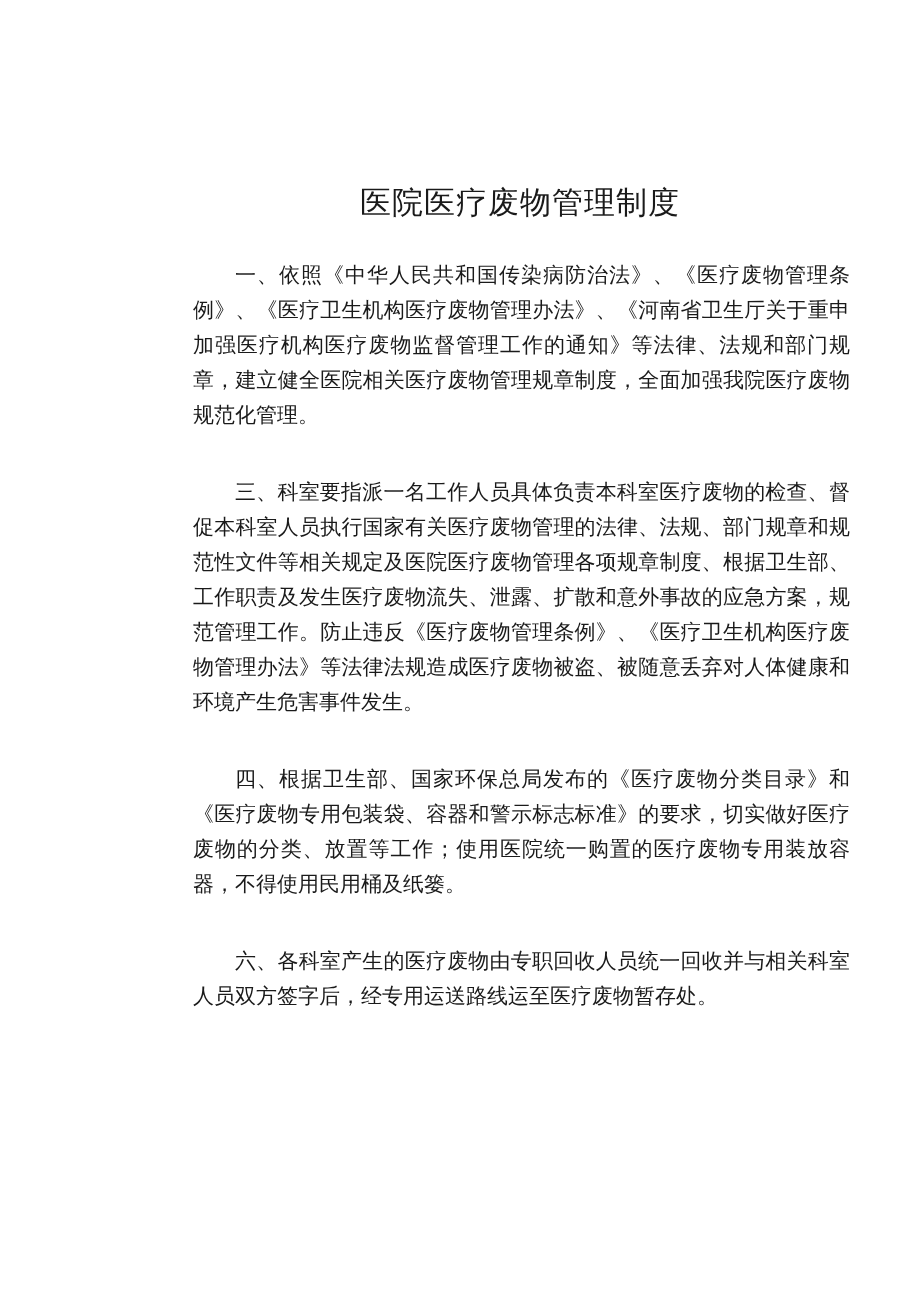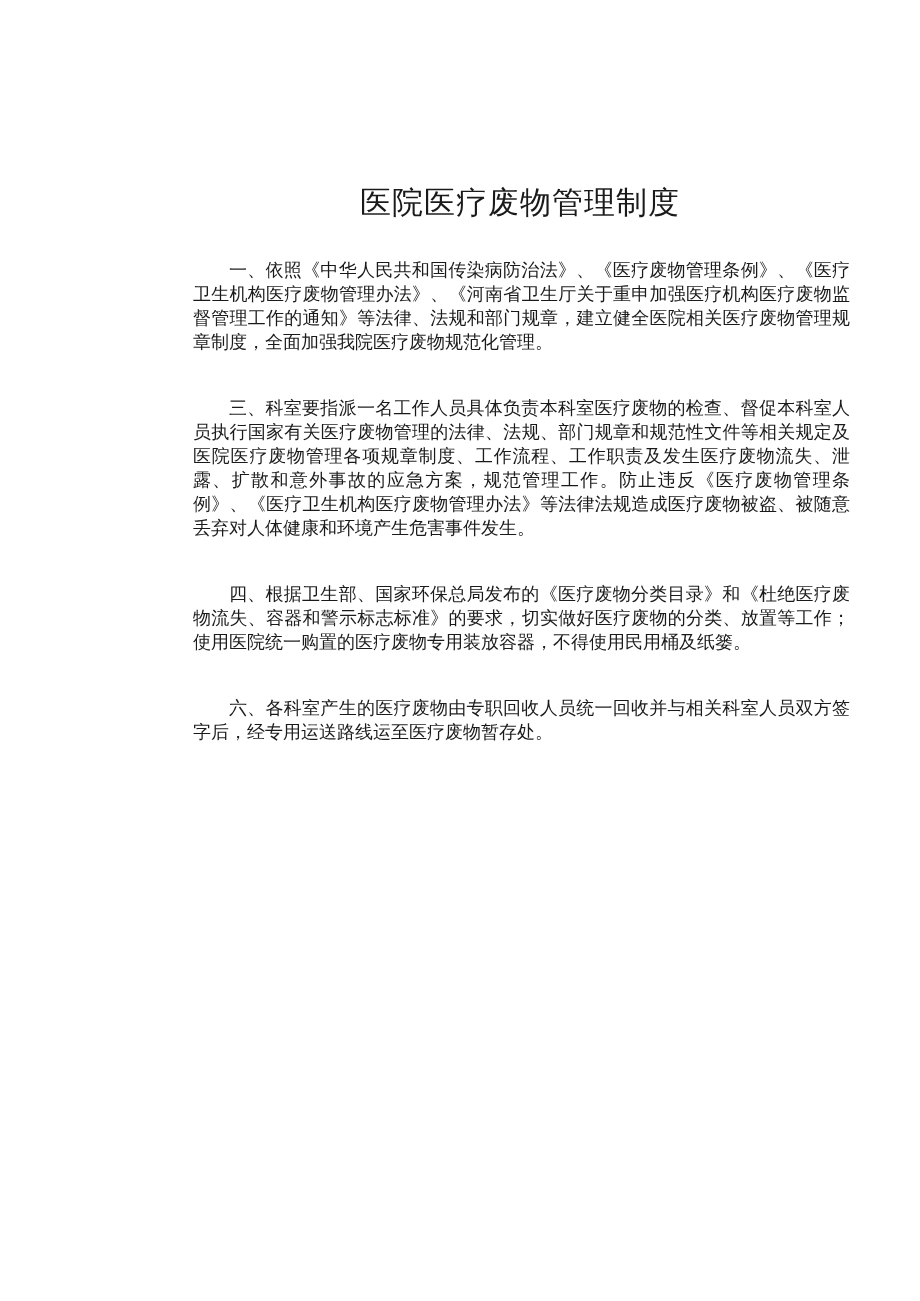--- a/index.html
+++ b/index.html
@@ -31,33 +31,33 @@
     letter-spacing: 1px;
     white-space: nowrap;
   }
   .doc-body {
     position: absolute;
     top: 156px;
     left: 91px;
     width: 741px;
   }
   .doc-body p {
-    font-size: 18px;
-    line-height: 24px;
+    font-size: 21px;
+    line-height: 35px;
     text-align: justify;
     text-justify: inter-ideograph;
     text-indent: 2em;
     word-break: break-all;
   }
 </style>
 </head>
 <body>
 
 <div class="page">
   <h1 class="doc-title">医院医疗废物管理制度</h1>
 
   <div class="doc-body">
     <p>一、依照《中华人民共和国传染病防治法》、《医疗废物管理条例》、《医疗卫生机构医疗废物管理办法》、《河南省卫生厅关于重申加强医疗机构医疗废物监督管理工作的通知》等法律、法规和部门规章，建立健全医院相关医疗废物管理规章制度，全面加强我院医疗废物规范化管理。</p>
-    <p>三、科室要指派一名工作人员具体负责本科室医疗废物的检查、督促本科室人员执行国家有关医疗废物管理的法律、法规、部门规章和规范性文件等相关规定及医院医疗废物管理各项规章制度、工作流程、工作职责及发生医疗废物流失、泄露、扩散和意外事故的应急方案，规范管理工作。防止违反《医疗废物管理条例》、《医疗卫生机构医疗废物管理办法》等法律法规造成医疗废物被盗、被随意丢弃对人体健康和环境产生危害事件发生。</p>
-    <p>四、根据卫生部、国家环保总局发布的《医疗废物分类目录》和《杜绝医疗废物流失、容器和警示标志标准》的要求，切实做好医疗废物的分类、放置等工作；使用医院统一购置的医疗废物专用装放容器，不得使用民用桶及纸篓。</p>
+    <p>三、科室要指派一名工作人员具体负责本科室医疗废物的检查、督促本科室人员执行国家有关医疗废物管理的法律、法规、部门规章和规范性文件等相关规定及医院医疗废物管理各项规章制度、根据卫生部、工作职责及发生医疗废物流失、泄露、扩散和意外事故的应急方案，规范管理工作。防止违反《医疗废物管理条例》、《医疗卫生机构医疗废物管理办法》等法律法规造成医疗废物被盗、被随意丢弃对人体健康和环境产生危害事件发生。</p>
+    <p>四、根据卫生部、国家环保总局发布的《医疗废物分类目录》和《医疗废物专用包装袋、容器和警示标志标准》的要求，切实做好医疗废物的分类、放置等工作；使用医院统一购置的医疗废物专用装放容器，不得使用民用桶及纸篓。</p>
     <p>六、各科室产生的医疗废物由专职回收人员统一回收并与相关科室人员双方签字后，经专用运送路线运至医疗废物暂存处。</p>
   </div>
 </div>
 
 </body></html>

